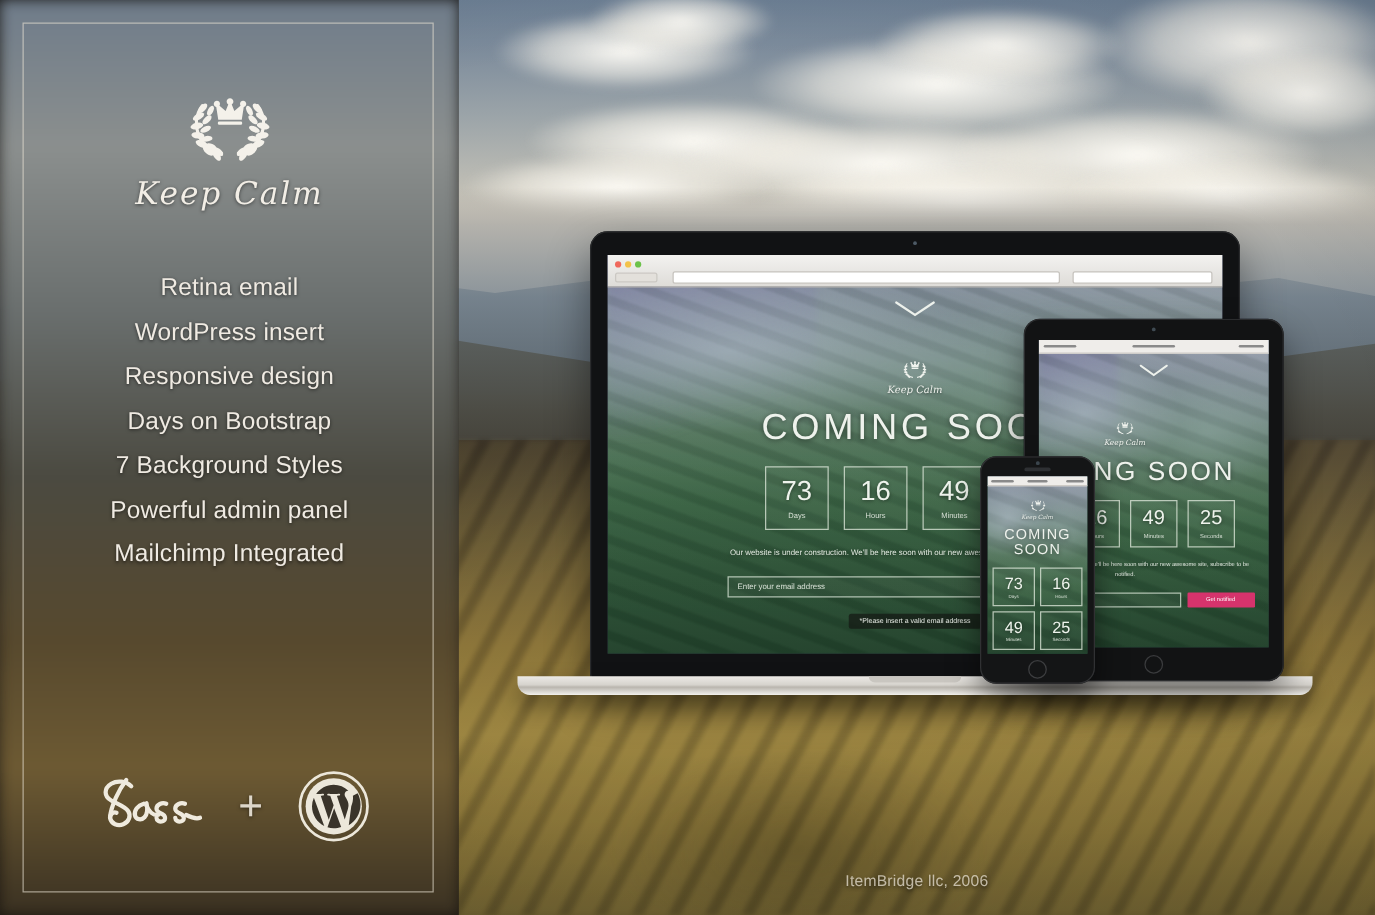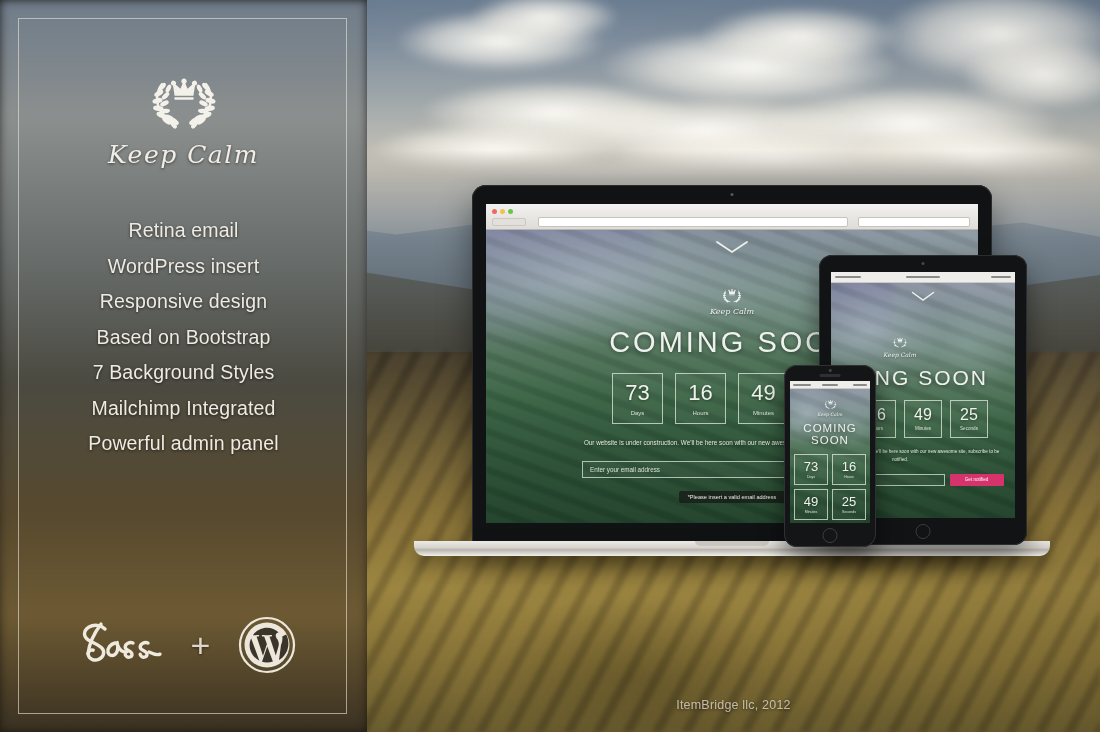--- a/index.html
+++ b/index.html
@@ -329,24 +329,24 @@
             </g>
           </g>
         </svg>
         <div class="brand-name">Keep Calm</div>
       </div>
 
       <div class="features">
         <div class="feature">Retina email</div>
         <div class="feature">WordPress insert</div>
         <div class="feature">Responsive design</div>
-        <div class="feature">Based on Bootstrap</div>
+        <div class="feature">Days on Bootstrap</div>
         <div class="feature">7 Background Styles</div>
+        <div class="feature">Powerful admin panel</div>
         <div class="feature">Mailchimp Integrated</div>
-        <div class="feature">Powerful admin panel</div>
       </div>
 
       <div class="badges">
         <svg class="sass-logo" viewBox="0 0 92 52" aria-hidden="true">
           <g fill="none" stroke="#efeade" stroke-width="3.4" stroke-linecap="round" stroke-linejoin="round">
             <path d="M34 10c-4-4-11-5-16-2-6 3.6-6 10 0 13.4 5 3 11 4.6 13.6 8.6 2.4 3.6.6 8.6-4 10.4-4.4 1.8-9.6-.4-10.4-4.6-.6-3.4 2.4-5.6 5-4.6"></path>
             <path d="M30 5c-6 8-12 20-13 30"></path>
             <path d="M44 24c-4.6 1.2-8 5.4-7 9.4.8 3.4 5.2 4 7.6 1.4 2.6-2.8 2.4-7.6 1.6-11.2"></path>
             <path d="M46.2 25.6c2 4.6 5.6 8 9.6 7.2"></path>
             <path d="M62 24c-3.4-1.4-7.6.6-7.8 3.8-.2 2.8 3.4 3.6 5.4 5 2 1.4 2 4.4-.6 5.2-2.4.8-4.8-.8-4.8-2.8"></path>
@@ -581,16 +581,16 @@
               <div class="cd-num" style="font-size:13px;">25</div>
               <div class="cd-lab" style="font-size:3.6px;margin-top:3px;">Seconds</div>
             </div>
           </div>
         </div>
       </div>
 
       <div class="home"></div>
     </div>
 
-    <div class="credit">ItemBridge llc, 2012</div>
+    <div class="credit">ItemBridge llc, 2006</div>
   </div>
 
 </div>
 
 </body></html>

